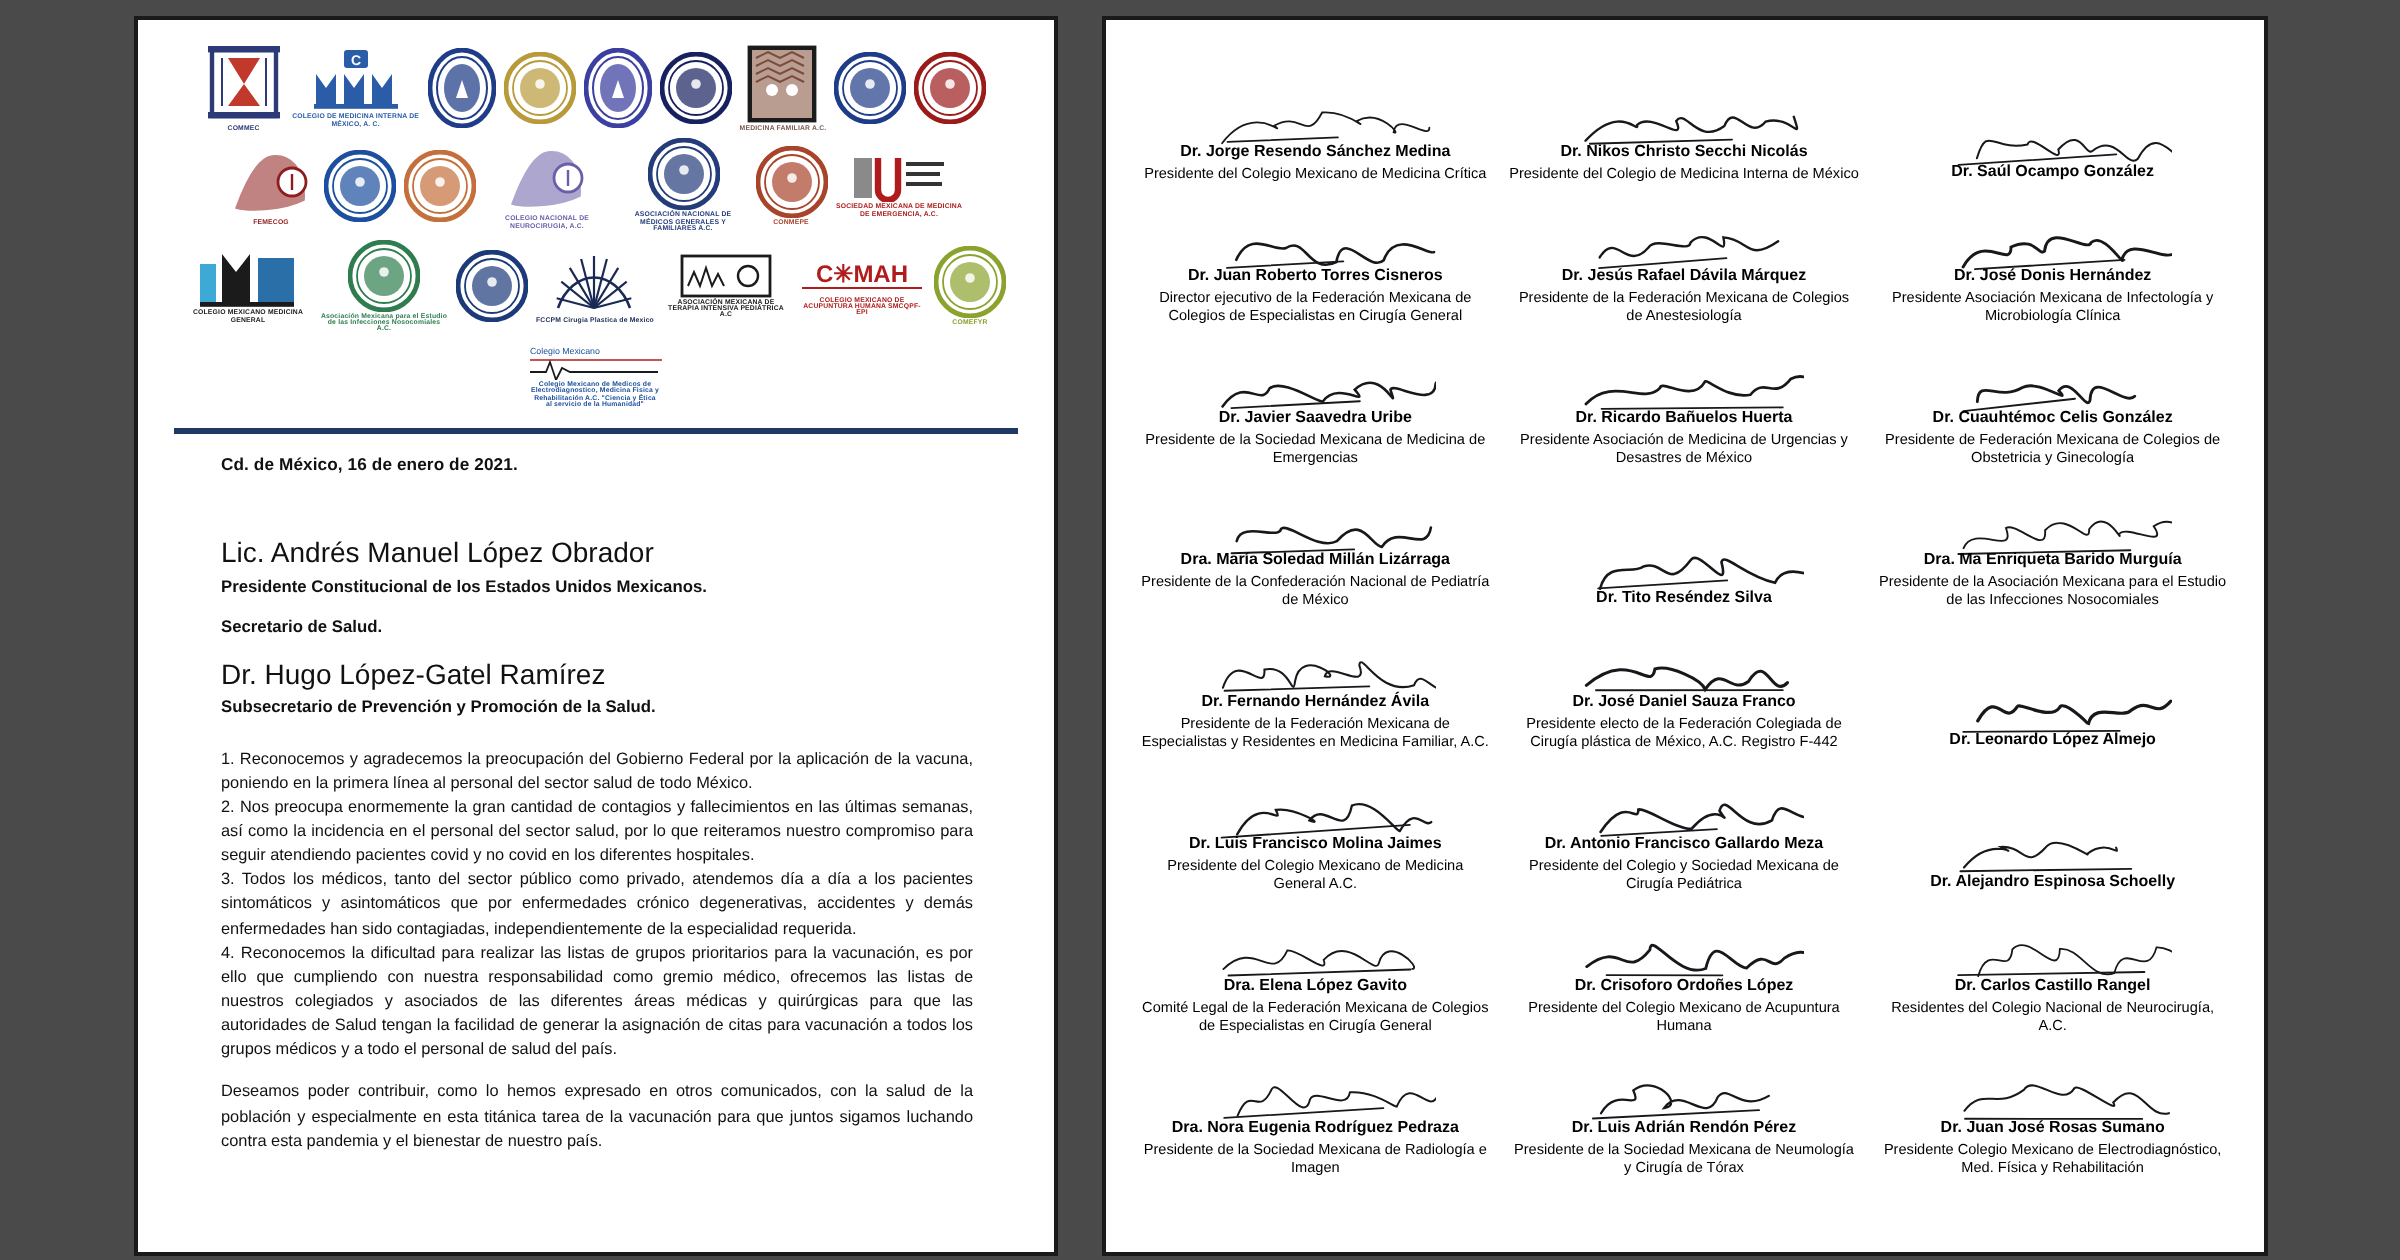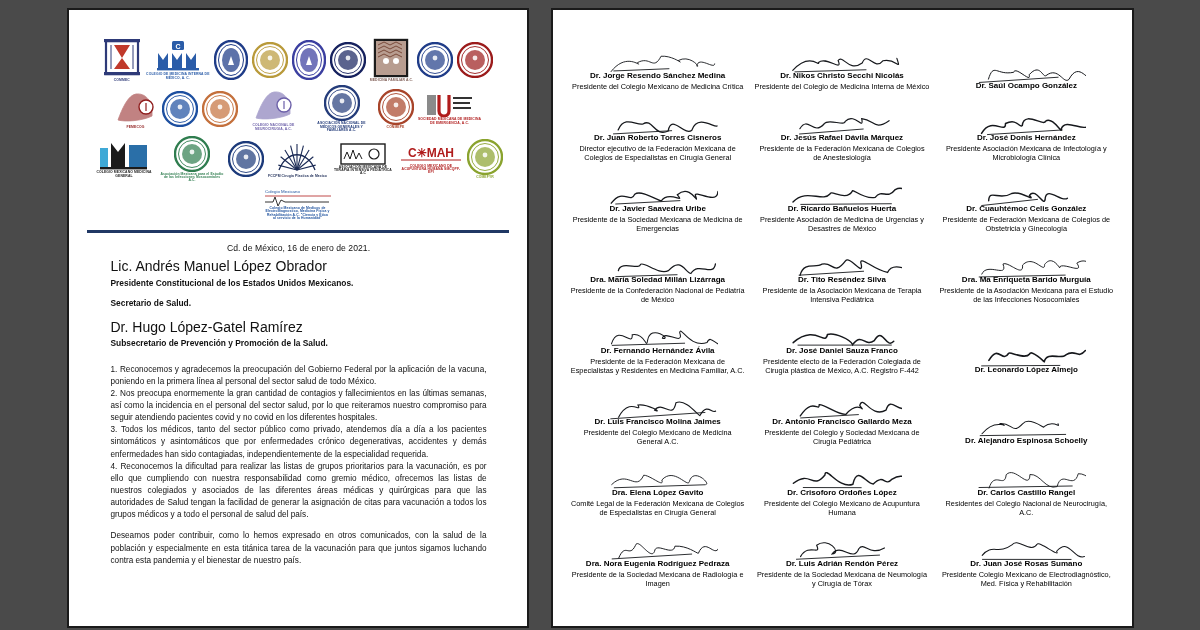--- a/index.html
+++ b/index.html
@@ -19,21 +19,21 @@
   }
 
   
   .page{
     background:#ffffff;
     border:2px solid #1a1a1a;
     box-sizing:border-box;
     position:relative;
     overflow:hidden;
   }
-  .page-left{width:462px;height:620px;padding:26px 16px 0 16px;}
+  .page-left{width:462px;height:620px;padding:10px 16px 0 16px;}
   .page-right{width:583px;height:620px;padding:8px 10px 0 10px;}
 
   
   .logo-grid{
     width:100%;
     display:flex;flex-wrap:wrap;
     justify-content:center;align-items:center;
     gap:3px 4px;
     padding:2px 0 4px 0;
   }
@@ -55,22 +55,22 @@
   .divider-rule{
     height:3px;background:#203864;margin:6px 2px 0 2px;
   }
 
   
   .letter{
     padding:10px 24px 0 26px;
     color:#111;
   }
   .date-line{
-    text-align:center;font-weight:normal;font-size:8.6px;
-    margin-bottom:3px;letter-spacing:.05px;
+    text-align:left;font-weight:bold;font-size:8.6px;
+    margin-bottom:29px;letter-spacing:.05px;
   }
   .addressee{margin-bottom:8px;}
   .addressee .nm{font-weight:normal;font-size:14px;line-height:1.45;}
   .addressee .rl{font-size:8.4px;line-height:1.45;font-weight:bold;}
   .body-para{
     font-size:8.2px;line-height:1.48;text-align:justify;
     margin:0;
   }
   .body-para.gap{margin-top:9px;}
 
@@ -506,21 +506,20 @@
           <div class="sig-title">Presidente de la Confederación Nacional de Pediatría de México</div>
         </div>
         <div class="sig">
           <div class="sig-scribble">
             <svg width="120" height="30" viewBox="0 0 120 30">
               <path d="M 18.06746399176955 25.331893004115226 C 21.689866255144032 10.860382373113854 34.04746227709191 18.620833333333334 39.724468449931415 14.23954903978052 C 50.72858367626886 10.73872599451303 51.33036694101509 26.88225308641975 63.49158093278464 10.871699245541839 C 68.12475994513032 4.96892146776406 83.17443415637861 29.69922839506173 78.7272633744856 12.040886488340192 C 79.970987654321 6.884302126200274 90.3389231824417 19.07175925925926 105.5241083676269 22.41377743484225 C 111.02652606310015 9.818201303155007 130.24975994513034 22.999845679012346 126.64137517146777 18.65703875171468" fill="none" stroke="#16181c" stroke-width="1.30" stroke-linecap="round"></path>
               <path d="M 17.10395233196159 25.192155349794238 L 81.61162551440329 21.227263374485595" fill="none" stroke="#16181c" stroke-width="0.9" stroke-linecap="round"></path>
             </svg>
           </div>
           <div class="sig-name">Dr. Tito Reséndez Silva</div>
-          <div class="sig-title">Presidente de la Asociación Mexicana de Terapia Intensiva Pediátrica</div>
         </div>
         <div class="sig">
           <div class="sig-scribble">
             <svg width="120" height="30" viewBox="0 0 120 30">
               <path d="M 15.77019890260631 24.105066872427983 C 20.93735425240055 11.493141289437585 42.51255144032922 28.96656378600823 36.969898834019205 13.987551440329218 C 42.14434156378601 10.893089849108367 57.75693587105624 28.209465020576133 56.53491083676269 15.135133744855967 C 67.37236796982168 3.5337791495198903 79.00384087791495 24.674588477366257 78.56540637860083 14.59753086419753 C 87.15847050754459 2.748542524005487 95.45697016460906 22.361934156378602 93.59842249657065 17.041409465020575 C 96.70635288065844 11.87071330589849 118.98669410150892 25.27150205761317 110.83766289437585 13.13343621399177 C 123.8863854595336 4.2336248285322355 132.1300497256516 25.403292181069958 130.15349794238682 21.540277777777778" fill="none" stroke="#16181c" stroke-width="0.95" stroke-linecap="round"></path>
               <path d="M 13.170610425240055 26.988233024691358 L 99.19101508916324 25.112628600823044" fill="none" stroke="#16181c" stroke-width="0.9" stroke-linecap="round"></path>
             </svg>
           </div>
           <div class="sig-name">Dra. Ma Enriqueta Barido Murguía</div>
           <div class="sig-title">Presidente de la Asociación Mexicana para el Estudio de las Infecciones Nosocomiales</div>

